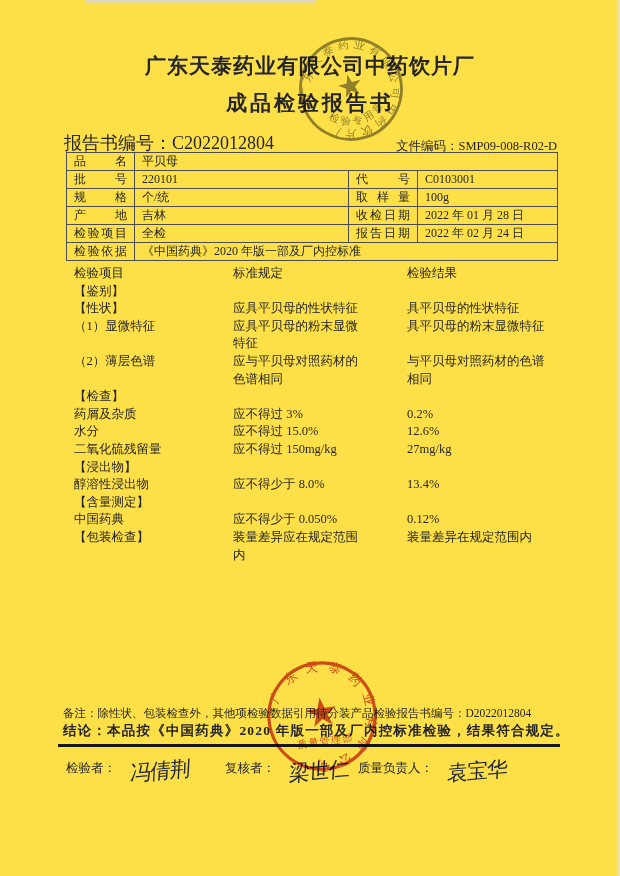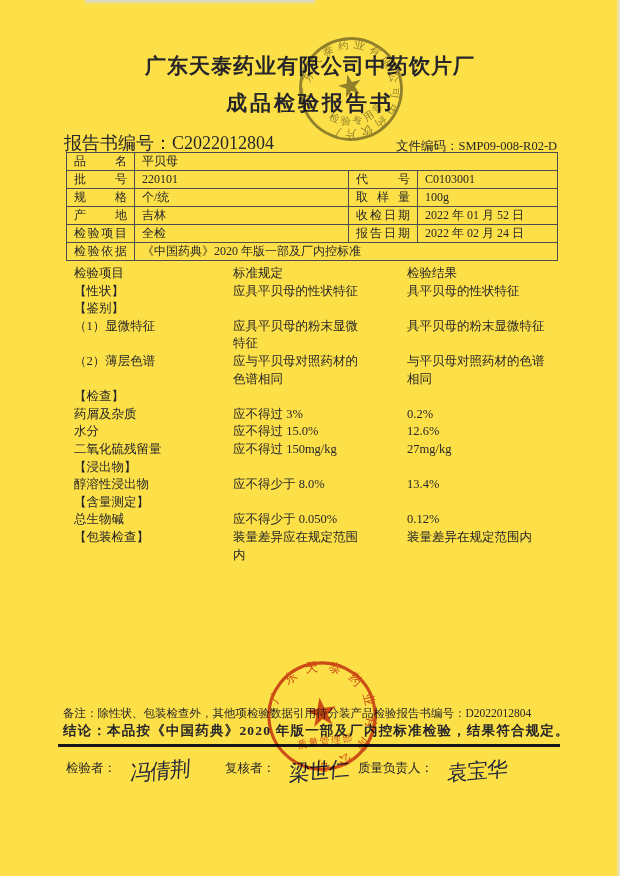--- a/index.html
+++ b/index.html
@@ -97,21 +97,21 @@
     <tr>
       <td class="lbl">规格</td>
       <td>个/统</td>
       <td class="lbl">取样量</td>
       <td>100g</td>
     </tr>
     <tr>
       <td class="lbl">产地</td>
       <td>吉林</td>
       <td class="lbl">收检日期</td>
-      <td>2022 年 01 月 52 日</td>
+      <td>2022 年 01 月 28 日</td>
     </tr>
     <tr>
       <td class="lbl">检验项目</td>
       <td>全检</td>
       <td class="lbl">报告日期</td>
       <td>2022 年 02 月 24 日</td>
     </tr>
     <tr>
       <td class="lbl">检验依据</td>
       <td colspan="3">《中国药典》2020 年版一部及厂内控标准</td>
@@ -120,30 +120,30 @@
     </table>
 
   <div class="spec">
     <div class="spec-row spec-head">
       <span class="c-item">检验项目</span>
       <span class="c-std">标准规定</span>
       <span class="c-res">检验结果</span>
     </div>
     <div>
         <div class="spec-row">
+      <span class="c-item">【鉴别】</span>
+      <span class="c-std"></span>
+      <span class="c-res"></span>
+    </div>
+        <div class="spec-row">
       <span class="c-item">【性状】</span>
       <span class="c-std">应具平贝母的性状特征</span>
       <span class="c-res">具平贝母的性状特征</span>
     </div>
         <div class="spec-row">
-      <span class="c-item">【鉴别】</span>
-      <span class="c-std"></span>
-      <span class="c-res"></span>
-    </div>
-        <div class="spec-row">
       <span class="c-item">（1）显微特征</span>
       <span class="c-std">应具平贝母的粉末显微特征</span>
       <span class="c-res">具平贝母的粉末显微特征</span>
     </div>
         <div class="spec-row">
       <span class="c-item">（2）薄层色谱</span>
       <span class="c-std">应与平贝母对照药材的色谱相同</span>
       <span class="c-res">与平贝母对照药材的色谱相同</span>
     </div>
         <div class="spec-row">
@@ -175,21 +175,21 @@
       <span class="c-item">醇溶性浸出物</span>
       <span class="c-std">应不得少于 8.0%</span>
       <span class="c-res">13.4%</span>
     </div>
         <div class="spec-row">
       <span class="c-item">【含量测定】</span>
       <span class="c-std"></span>
       <span class="c-res"></span>
     </div>
         <div class="spec-row">
-      <span class="c-item">总生物碱</span>
+      <span class="c-item">中国药典</span>
       <span class="c-std">应不得少于 0.050%</span>
       <span class="c-res">0.12%</span>
     </div>
         <div class="spec-row">
       <span class="c-item">【包装检查】</span>
       <span class="c-std">装量差异应在规定范围内</span>
       <span class="c-res">装量差异在规定范围内</span>
     </div>
       </div>
   </div>

